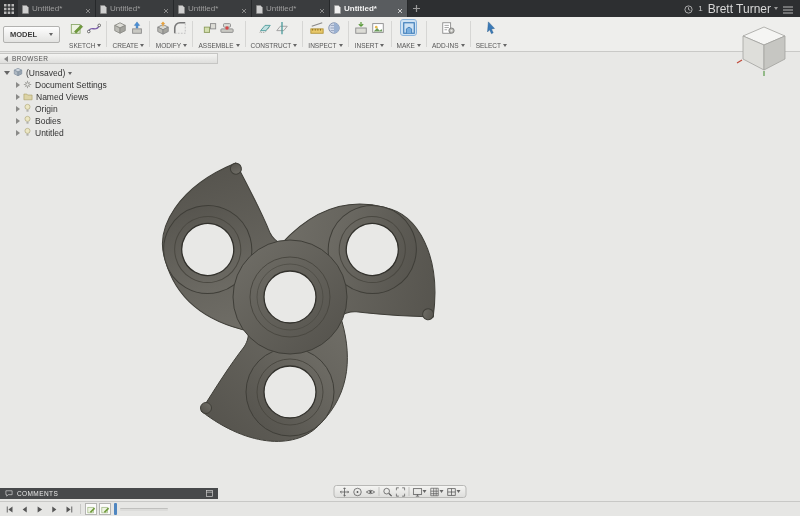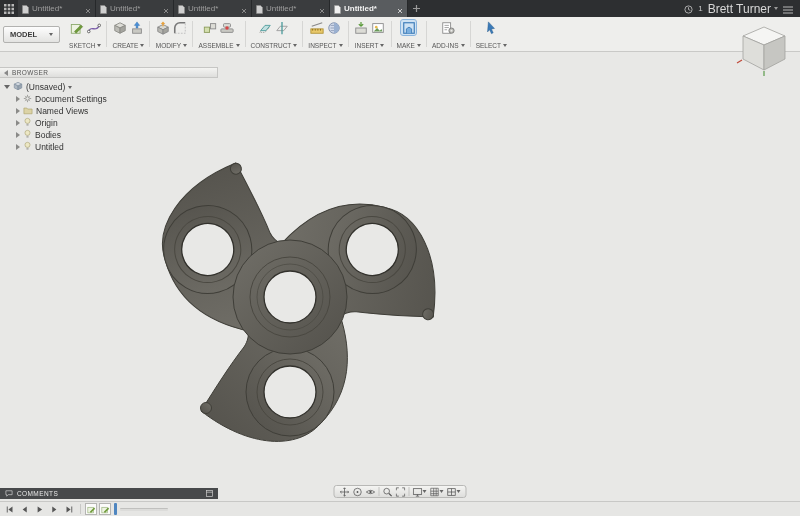--- a/index.html
+++ b/index.html
@@ -29,21 +29,21 @@
   .tb-icon{width:15px;height:15px;display:flex;align-items:center;justify-content:center;border-radius:2px}
   .tb-icon.hl{background:#cfe2f3;outline:1px solid #8ab4dd}
   .tb-label{display:flex;align-items:center;gap:2px;font-size:6.5px;color:#555;white-space:nowrap}
   .tb-sep{width:1px;background:#d6d6d4;margin:4px 1px}
 
   
   .canvas{flex:1;position:relative;background:#e8e8e6;overflow:hidden}
   .model{position:absolute;inset:0;width:100%;height:100%}
 
   
-  .browser{position:absolute;top:15px;left:0;width:218px;z-index:4}
+  .browser{position:absolute;top:1px;left:0;width:218px;z-index:4}
   .browser-head{height:11px;background:linear-gradient(#f4f4f2,#dededc);border:1px solid #c6c6c4;border-left:none;display:flex;align-items:center;gap:4px;padding:0 4px;font-size:6.5px;color:#555;letter-spacing:.4px}
   .tri-l{width:0;height:0;border-top:3px solid transparent;border-bottom:3px solid transparent;border-right:4px solid #888}
   .tri-r{width:0;height:0;border-top:3px solid transparent;border-bottom:3px solid transparent;border-left:4px solid #8a8a88}
   .tri-d{width:0;height:0;border-left:3px solid transparent;border-right:3px solid transparent;border-top:4px solid #666}
   .tree{padding:3px 0 0 4px}
   .trow{display:flex;align-items:center;gap:3px;height:12px;font-size:8.5px;color:#333}
   .trow.child{padding-left:12px}
 
   
   .viewcube{position:absolute;top:22px;right:8px;width:56px;height:56px;z-index:6}

